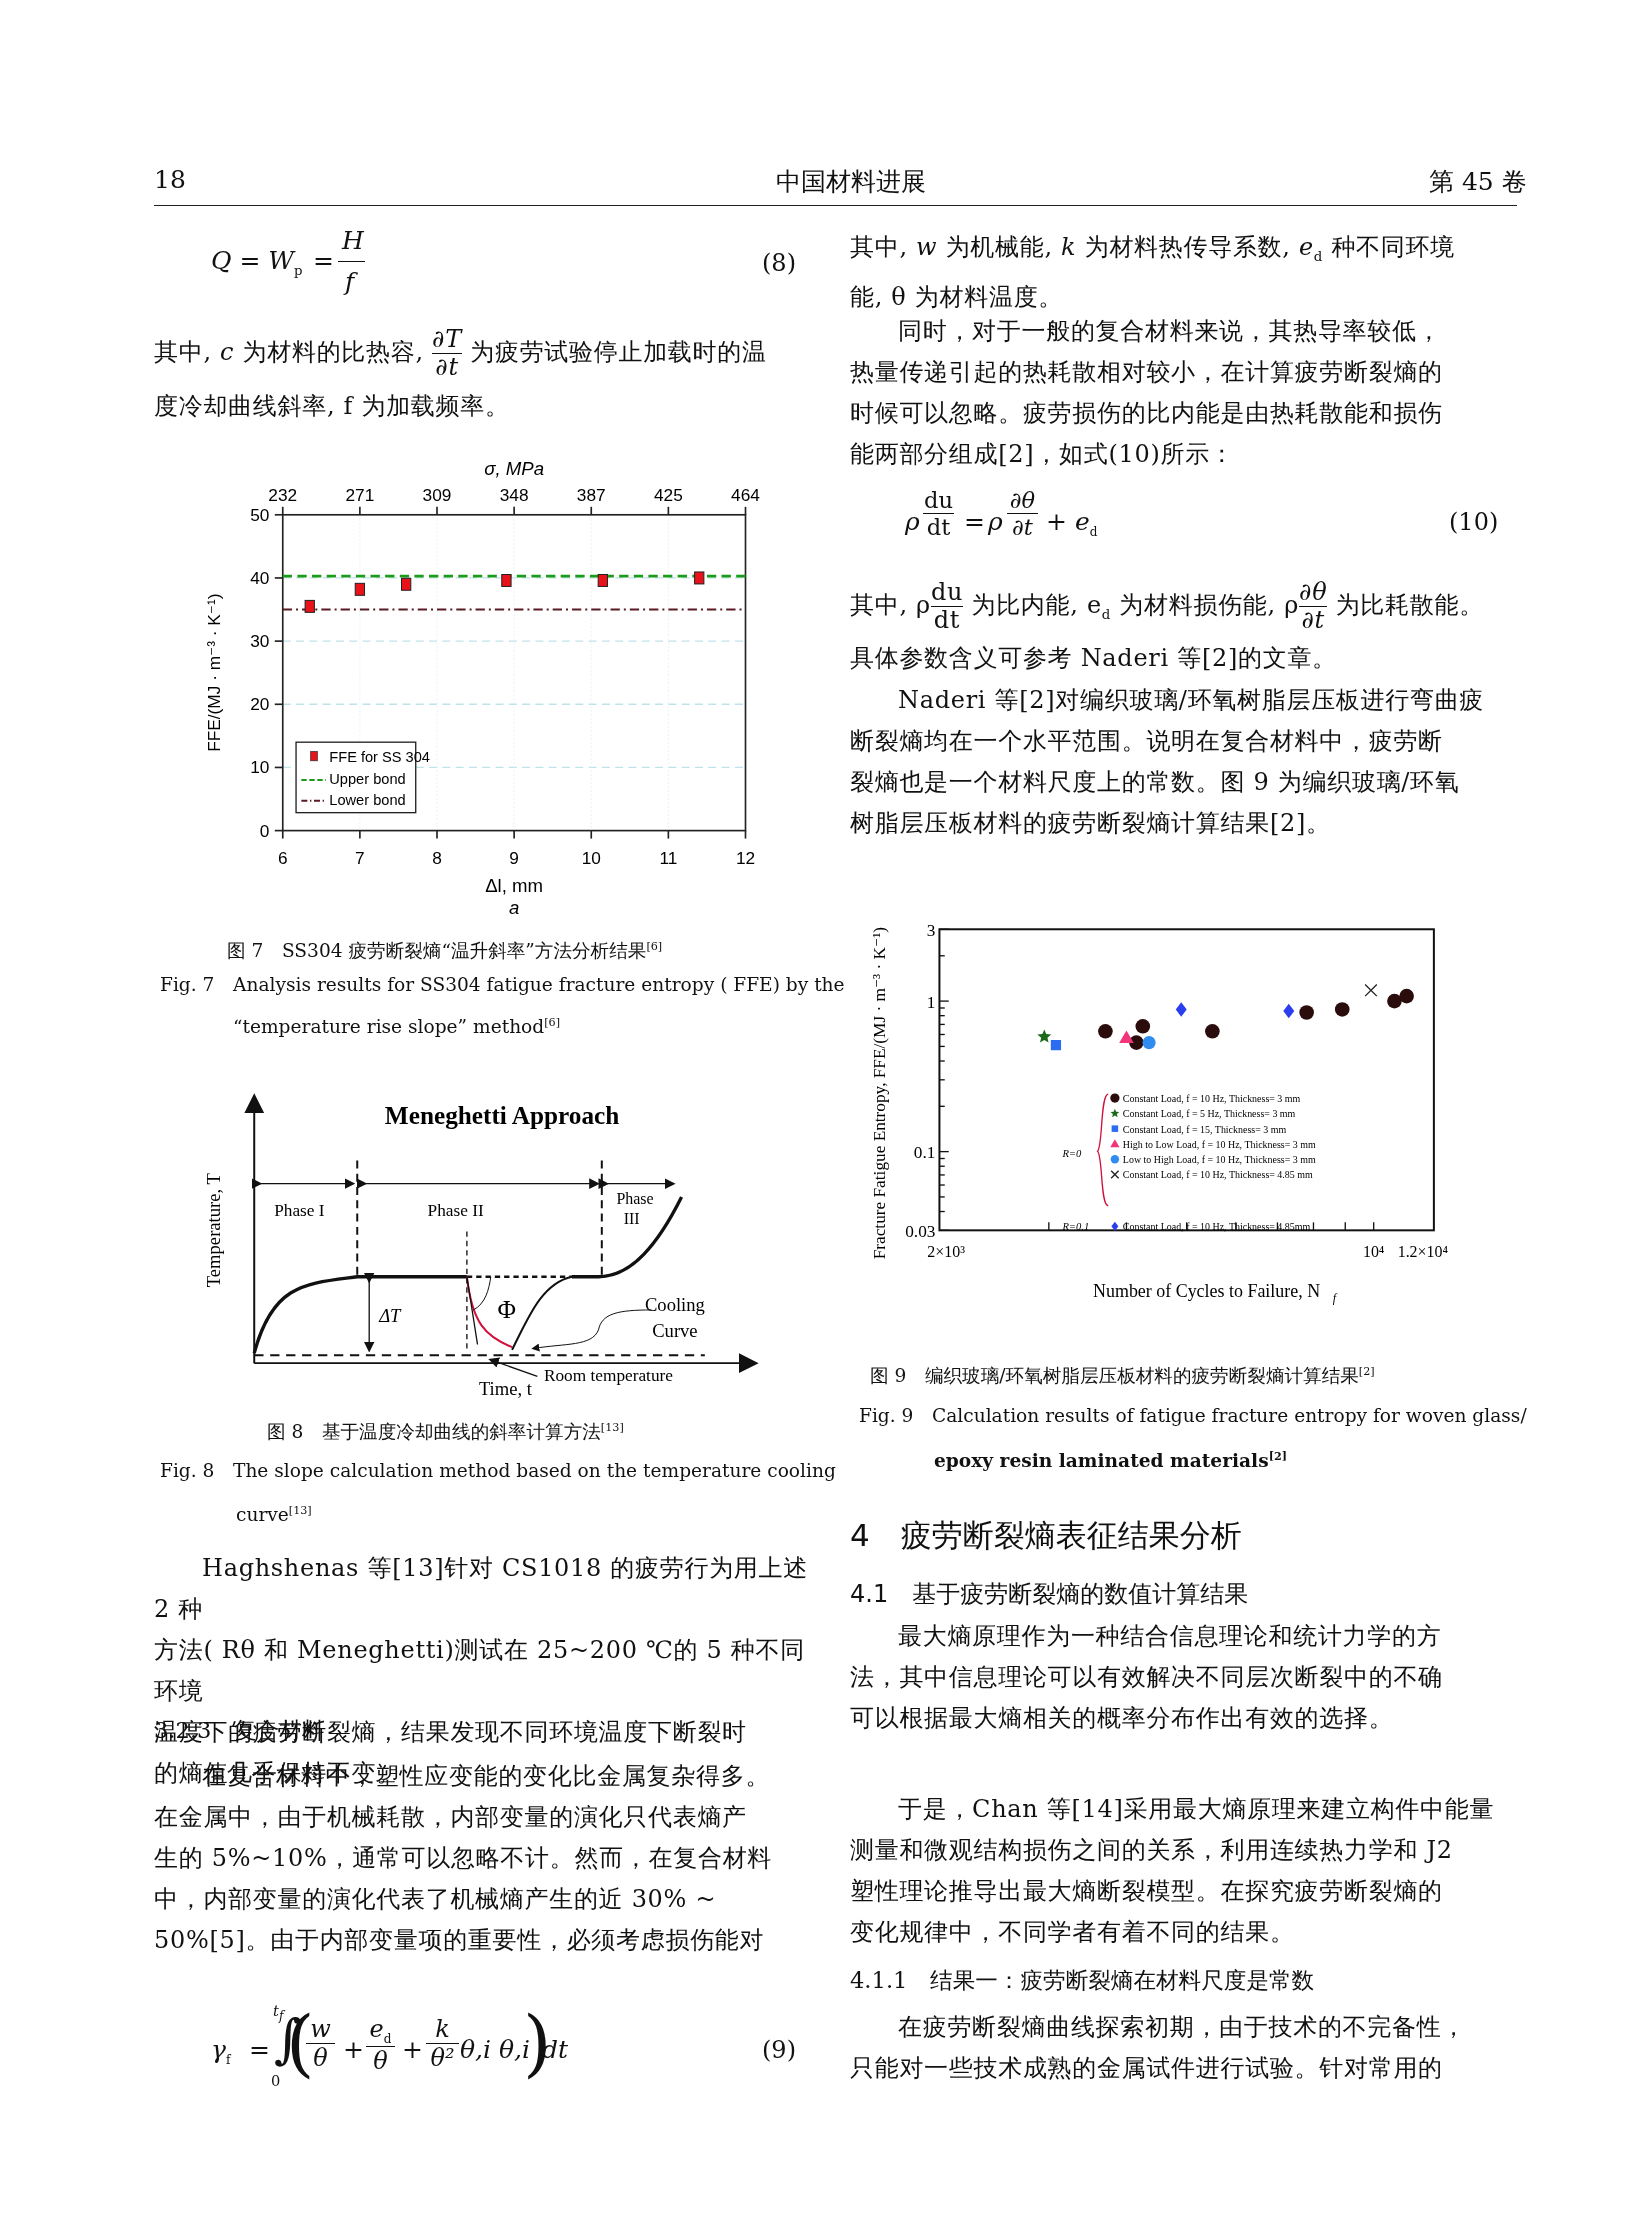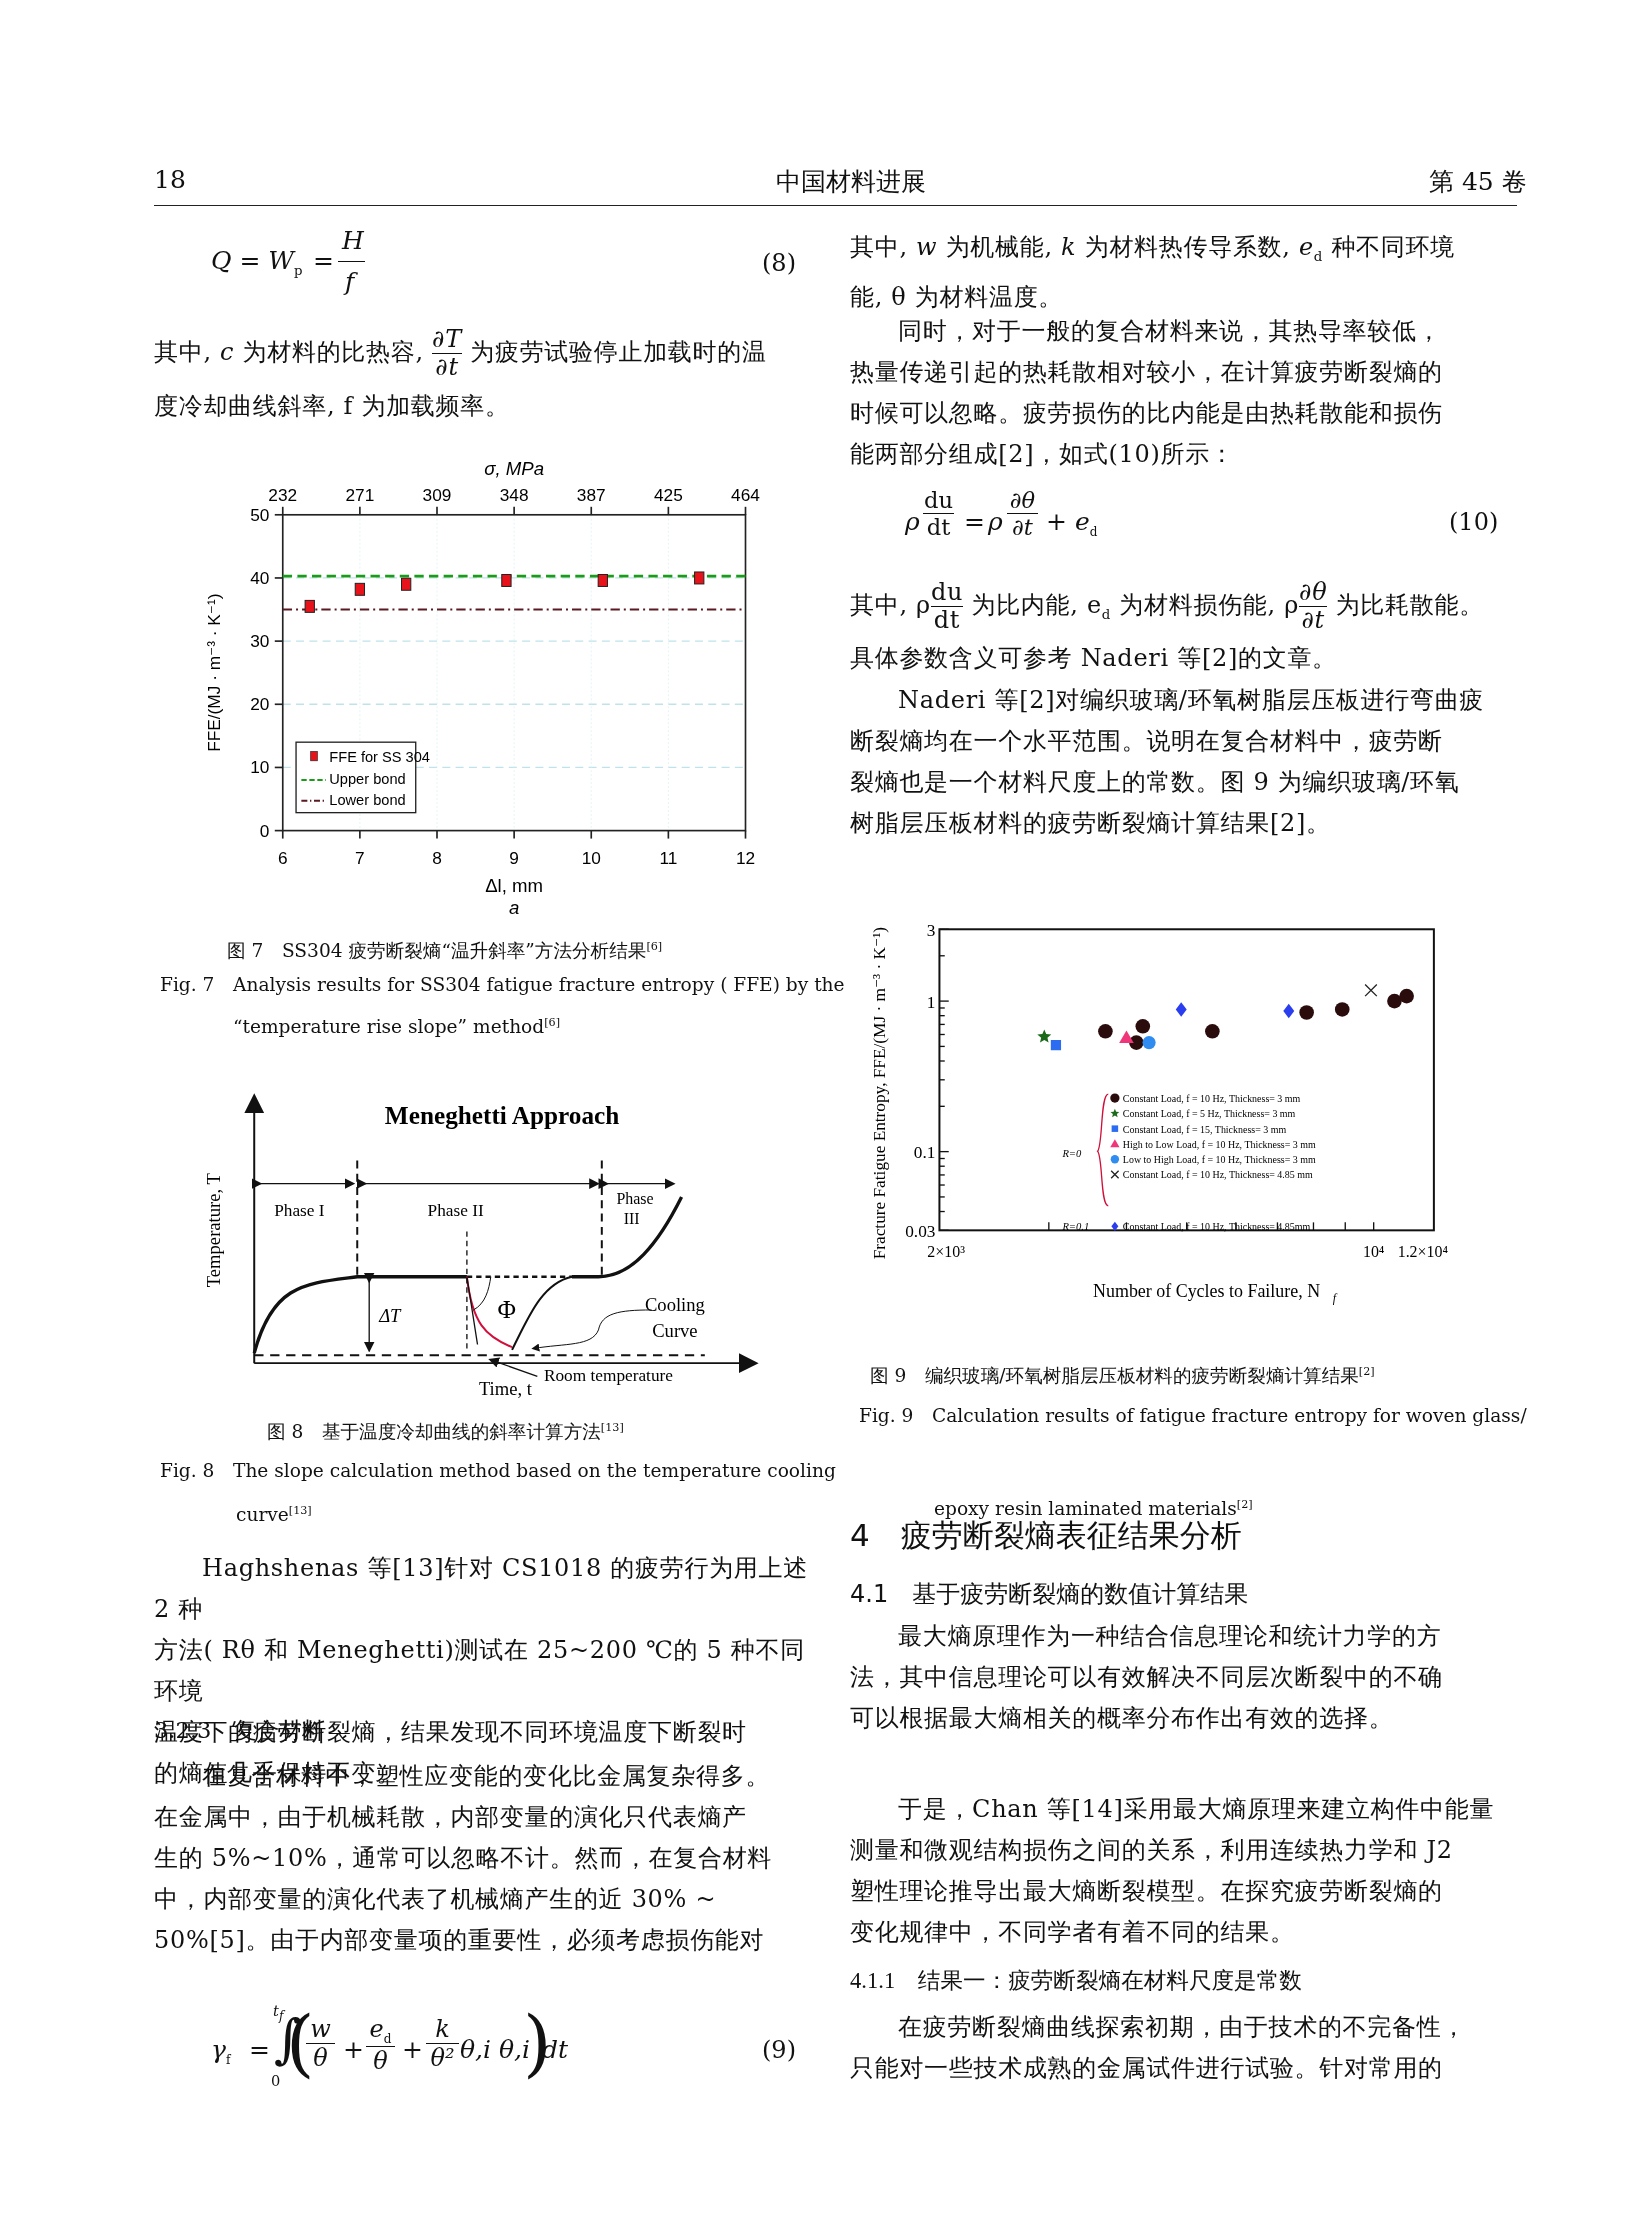--- a/index.html
+++ b/index.html
@@ -319,33 +319,33 @@
       <path d="M370.4,390.4 L381.6,401.6 M381.6,390.4 L370.4,401.6" stroke="#222222" stroke-width="2"></path>
     </g>
     <text x="388" y="402" font-size="15">Constant Load,   f = 10 Hz, Thickness= 4.85 mm</text>
     <polygon points="376,467 381.25,474 376,481 370.75,474" fill="#2a3ef0"></polygon>
     <text x="388" y="480" font-size="15">Constant Load,   f = 10 Hz, Thickness= 4.85mm</text>
     <text x="297" y="480" font-size="16" font-style="italic">R=0.1</text>
   </svg>
 
 <div class="cap" style="left:870px;top:1353px;"><span>图 9　编织玻璃/环氧树脂层压板材料的疲劳断裂熵计算结果</span><sup>[2]</sup></div>
 <div class="cap" style="left:859px;top:1397px;">Fig. 9　Calculation results of fatigue fracture entropy for woven glass/</div>
-<div class="cap" style="left:934px;top:1486px;"><span>epoxy resin laminated materials</span><sup>[2]</sup></div>
+<div class="cap" style="left:934px;top:1438px;font-weight:bold;"><span>epoxy resin laminated materials</span><sup>[2]</sup></div>
 
 <div class="h1 right" style="top:1515px;">4　疲劳断裂熵表征结果分析</div>
 <div class="h2 right" style="top:1578px;">4.1　基于疲劳断裂熵的数值计算结果</div>
 <div class="p right" style="top:1616px;">
   <div class="indent">最大熵原理作为一种结合信息理论和统计力学的方</div>
   <div>法，其中信息理论可以有效解决不同层次断裂中的不确</div>
   <div>可以根据最大熵相关的概率分布作出有效的选择。</div>
 </div>
 <div class="p right" style="top:1789px;">
   <div class="indent">于是，Chan 等[14]采用最大熵原理来建立构件中能量</div>
   <div>测量和微观结构损伤之间的关系，利用连续热力学和 J2</div>
   <div>塑性理论推导出最大熵断裂模型。在探究疲劳断裂熵的</div>
   <div>变化规律中，不同学者有着不同的结果。</div>
 </div>
-<div class="h3 right" style="top:1965px;font-family:Liberation Serif, serif;">4.1.1　结果一：疲劳断裂熵在材料尺度是常数</div>
+<div class="h3 right" style="top:1965px;">4.1.1　结果一：疲劳断裂熵在材料尺度是常数</div>
 <div class="p right" style="top:2007px;">
   <div class="indent">在疲劳断裂熵曲线探索初期，由于技术的不完备性，</div>
   <div>只能对一些技术成熟的金属试件进行试验。针对常用的</div>
 </div>
 
 
 </body></html>

